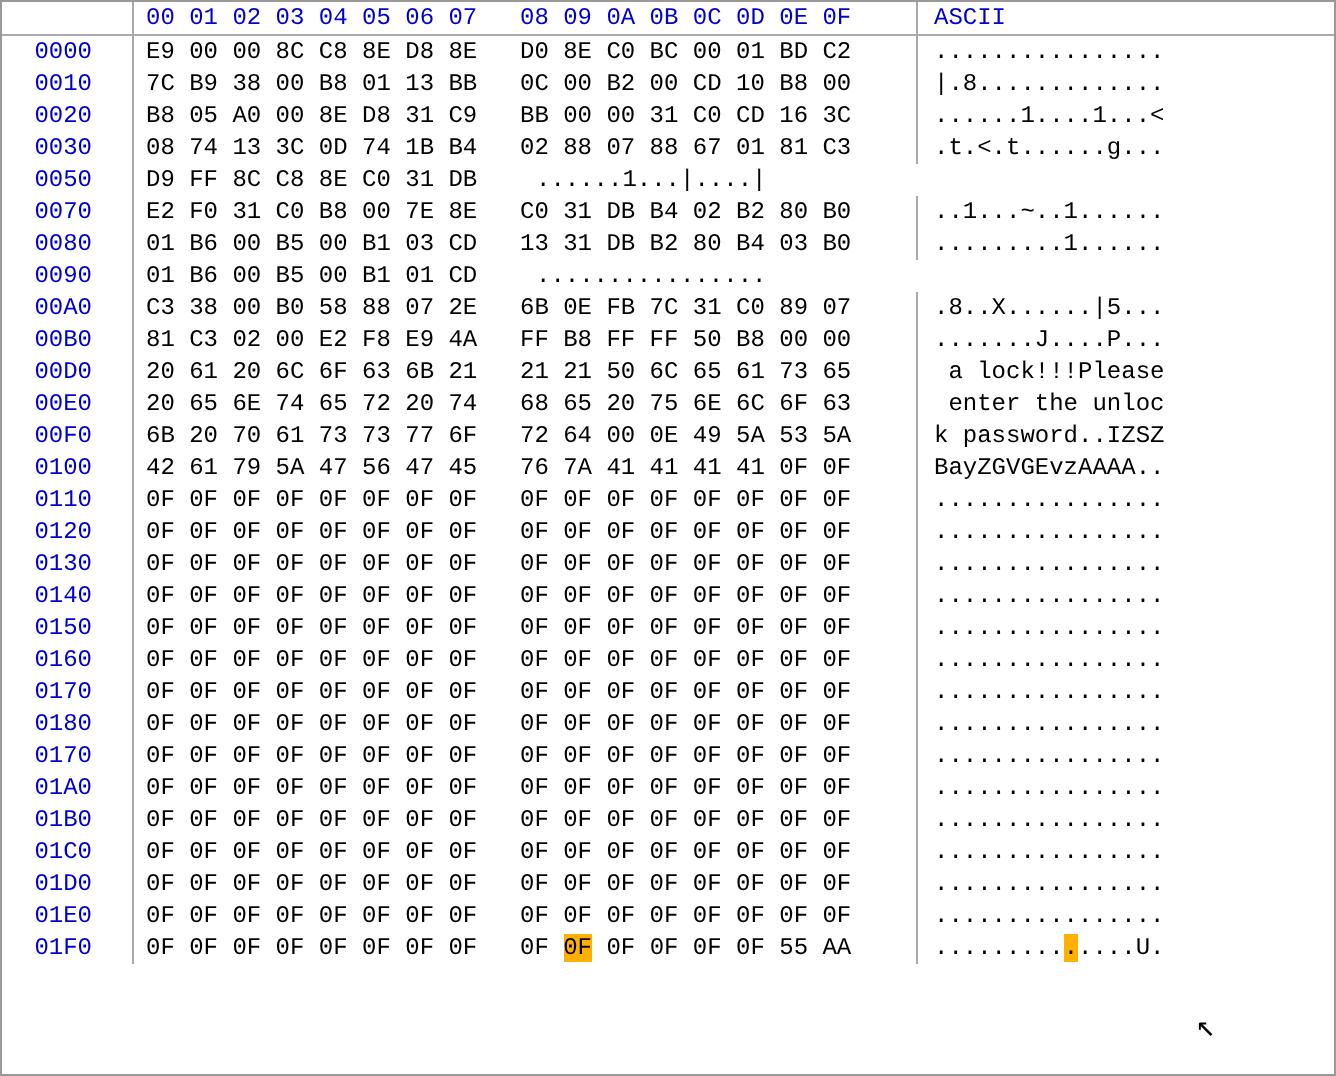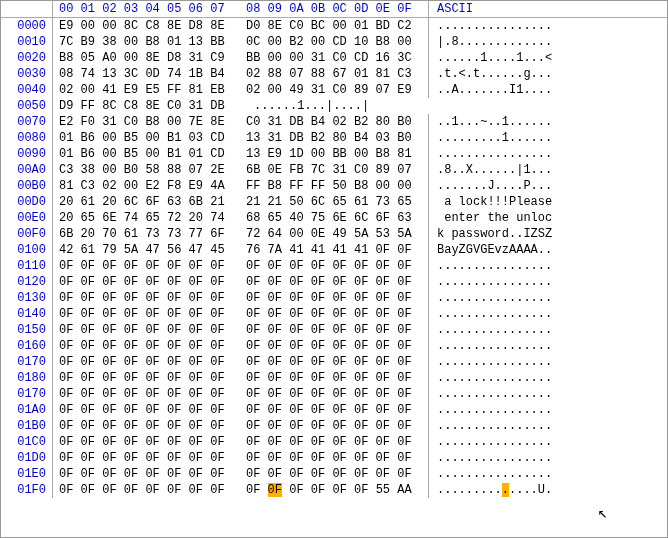--- a/index.html
+++ b/index.html
@@ -1,22 +1,22 @@
 <!DOCTYPE html>
 <html><head>
 <meta charset="utf-8">
 <style>
   html,body{margin:0;padding:0;background:#fff;font-family:"Consolas","Courier New",monospace;font-size:12px;line-height:16px;}
   .hexview{width:668px;height:538px;border:1px solid #999;box-sizing:border-box;overflow:hidden;}
   .row{display:flex;white-space:pre;}
   .head{color:#0000cc;border-bottom:1px solid #aaa;}
-  .offset{color:#0000cc;width:45px;text-align:right;padding-right:6px;border-right:1px solid #aaa;}
+  .offset{color:#0000cc;width:45px;text-align:right;padding-right:20px;border-right:1px solid #aaa;}
   .hex1{padding-left:6px;width:176px;border-right:1px solid transparent;}
   .gap{width:10px;}
-  .hex2{width:176px;padding-right:6px;border-right:1px solid #aaa;}
+  .hex2{width:176px;padding-right:22px;border-right:1px solid #aaa;}
   .ascii{padding-left:8px;color:#000;}
   .head .offset{color:#0000cc;}
   .head .hex1,.head .hex2,.head .ascii{color:#0000cc;}
   .sel{background:#ffb000;}
   .cursor{position:absolute;font-size:16px;pointer-events:none;}
 </style>
 </head>
 <body>
 
 <div class="hexview">
@@ -25,29 +25,28 @@
     <div class="hex1">00 01 02 03 04 05 06 07</div>
     <div class="gap"></div>
     <div class="hex2">08 09 0A 0B 0C 0D 0E 0F</div>
     <div class="ascii">ASCII</div>
   </div>
   <div id="rows">
       <div class="row"><div class="offset">0000</div><div class="hex1">E9 00 00 8C C8 8E D8 8E</div><div class="gap"></div><div class="hex2">D0 8E C0 BC 00 01 BD C2</div><div class="ascii">................</div></div>
       <div class="row"><div class="offset">0010</div><div class="hex1">7C B9 38 00 B8 01 13 BB</div><div class="gap"></div><div class="hex2">0C 00 B2 00 CD 10 B8 00</div><div class="ascii">|.8.............</div></div>
       <div class="row"><div class="offset">0020</div><div class="hex1">B8 05 A0 00 8E D8 31 C9</div><div class="gap"></div><div class="hex2">BB 00 00 31 C0 CD 16 3C</div><div class="ascii">......1....1...&lt;</div></div>
       <div class="row"><div class="offset">0030</div><div class="hex1">08 74 13 3C 0D 74 1B B4</div><div class="gap"></div><div class="hex2">02 88 07 88 67 01 81 C3</div><div class="ascii">.t.&lt;.t......g...</div></div>
-      <div class="row"><div class="offset">0040</div><div class="hex1">02 00 41 E9 E5 FF 81 EB</div><div class="gap"></div><div class="hex2">02 00 49 31 C0 89 07 E9</div><div class="ascii">..A.......I1....</div></div>
       <div class="row"><div class="offset">0050</div><div class="hex1">D9 FF 8C C8 8E C0 31 DB</div><div class="gap"></div><div class="ascii">......1...|....|</div></div>
       <div class="row"><div class="offset">0070</div><div class="hex1">E2 F0 31 C0 B8 00 7E 8E</div><div class="gap"></div><div class="hex2">C0 31 DB B4 02 B2 80 B0</div><div class="ascii">..1...~..1......</div></div>
       <div class="row"><div class="offset">0080</div><div class="hex1">01 B6 00 B5 00 B1 03 CD</div><div class="gap"></div><div class="hex2">13 31 DB B2 80 B4 03 B0</div><div class="ascii">.........1......</div></div>
-      <div class="row"><div class="offset">0090</div><div class="hex1">01 B6 00 B5 00 B1 01 CD</div><div class="gap"></div><div class="hex2">13 E9 1D 00 BB 00 B8 81</div><div class="ascii">................</div></div>
-      <div class="row"><div class="offset">00A0</div><div class="hex1">C3 38 00 B0 58 88 07 2E</div><div class="gap"></div><div class="hex2">6B 0E FB 7C 31 C0 89 07</div><div class="ascii">.8..X......|1...</div></div>
+      <div class="row"><div class="offset">0090</div><div class="hex1">01 B6 00 B5 00 B1 01 CD</div><div class="gap"></div><div class="ascii">................</div></div>
+      <div class="row"><div class="offset">00A0</div><div class="hex1">C3 38 00 B0 58 88 07 2E</div><div class="gap"></div><div class="hex2">6B 0E FB 7C 31 C0 89 07</div><div class="ascii">.8..X......|5...</div></div>
       <div class="row"><div class="offset">00B0</div><div class="hex1">81 C3 02 00 E2 F8 E9 4A</div><div class="gap"></div><div class="hex2">FF B8 FF FF 50 B8 00 00</div><div class="ascii">.......J....P...</div></div>
       <div class="row"><div class="offset">00D0</div><div class="hex1">20 61 20 6C 6F 63 6B 21</div><div class="gap"></div><div class="hex2">21 21 50 6C 65 61 73 65</div><div class="ascii"> a lock!!!Please</div></div>
-      <div class="row"><div class="offset">00E0</div><div class="hex1">20 65 6E 74 65 72 20 74</div><div class="gap"></div><div class="hex2">68 65 40 75 6E 6C 6F 63</div><div class="ascii"> enter the unloc</div></div>
+      <div class="row"><div class="offset">00E0</div><div class="hex1">20 65 6E 74 65 72 20 74</div><div class="gap"></div><div class="hex2">68 65 20 75 6E 6C 6F 63</div><div class="ascii"> enter the unloc</div></div>
       <div class="row"><div class="offset">00F0</div><div class="hex1">6B 20 70 61 73 73 77 6F</div><div class="gap"></div><div class="hex2">72 64 00 0E 49 5A 53 5A</div><div class="ascii">k password..IZSZ</div></div>
       <div class="row"><div class="offset">0100</div><div class="hex1">42 61 79 5A 47 56 47 45</div><div class="gap"></div><div class="hex2">76 7A 41 41 41 41 0F 0F</div><div class="ascii">BayZGVGEvzAAAA..</div></div>
       <div class="row"><div class="offset">0110</div><div class="hex1">0F 0F 0F 0F 0F 0F 0F 0F</div><div class="gap"></div><div class="hex2">0F 0F 0F 0F 0F 0F 0F 0F</div><div class="ascii">................</div></div>
       <div class="row"><div class="offset">0120</div><div class="hex1">0F 0F 0F 0F 0F 0F 0F 0F</div><div class="gap"></div><div class="hex2">0F 0F 0F 0F 0F 0F 0F 0F</div><div class="ascii">................</div></div>
       <div class="row"><div class="offset">0130</div><div class="hex1">0F 0F 0F 0F 0F 0F 0F 0F</div><div class="gap"></div><div class="hex2">0F 0F 0F 0F 0F 0F 0F 0F</div><div class="ascii">................</div></div>
       <div class="row"><div class="offset">0140</div><div class="hex1">0F 0F 0F 0F 0F 0F 0F 0F</div><div class="gap"></div><div class="hex2">0F 0F 0F 0F 0F 0F 0F 0F</div><div class="ascii">................</div></div>
       <div class="row"><div class="offset">0150</div><div class="hex1">0F 0F 0F 0F 0F 0F 0F 0F</div><div class="gap"></div><div class="hex2">0F 0F 0F 0F 0F 0F 0F 0F</div><div class="ascii">................</div></div>
       <div class="row"><div class="offset">0160</div><div class="hex1">0F 0F 0F 0F 0F 0F 0F 0F</div><div class="gap"></div><div class="hex2">0F 0F 0F 0F 0F 0F 0F 0F</div><div class="ascii">................</div></div>
       <div class="row"><div class="offset">0170</div><div class="hex1">0F 0F 0F 0F 0F 0F 0F 0F</div><div class="gap"></div><div class="hex2">0F 0F 0F 0F 0F 0F 0F 0F</div><div class="ascii">................</div></div>
       <div class="row"><div class="offset">0180</div><div class="hex1">0F 0F 0F 0F 0F 0F 0F 0F</div><div class="gap"></div><div class="hex2">0F 0F 0F 0F 0F 0F 0F 0F</div><div class="ascii">................</div></div>

